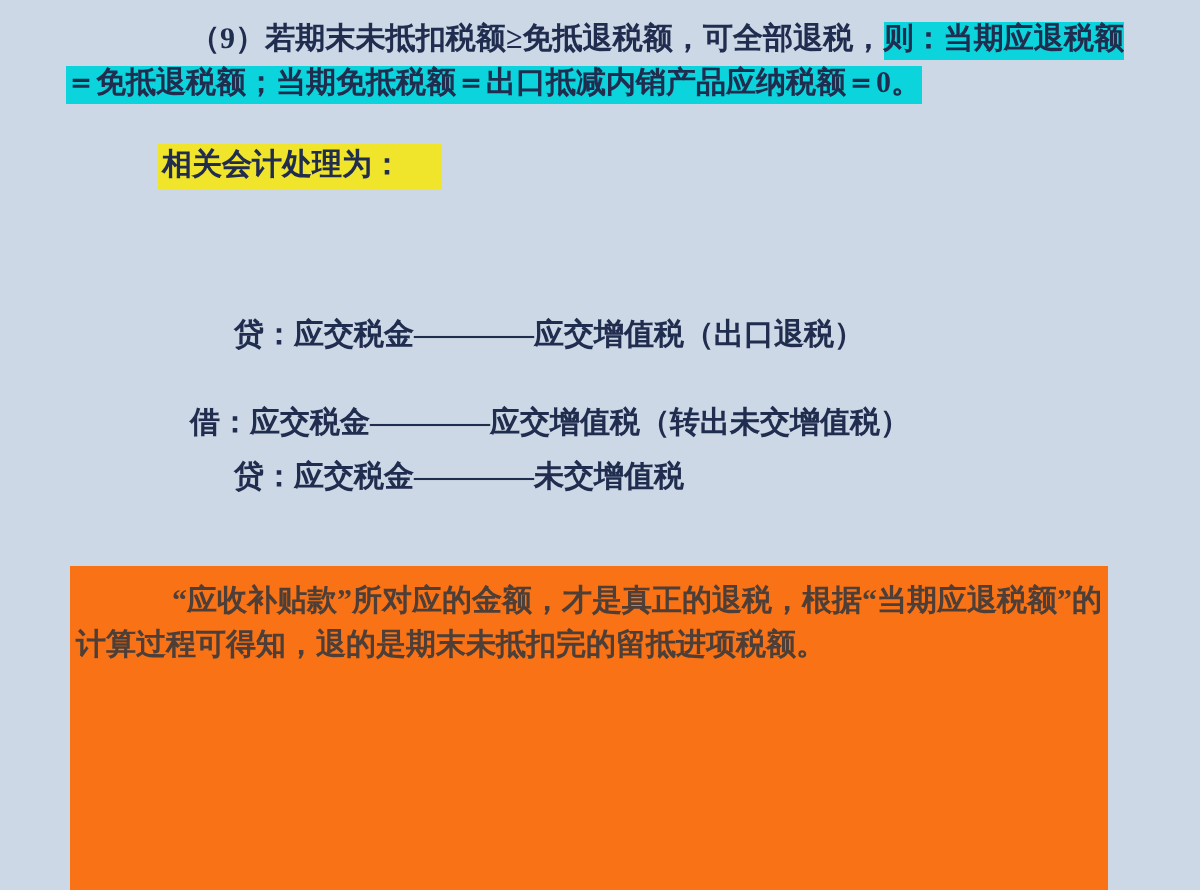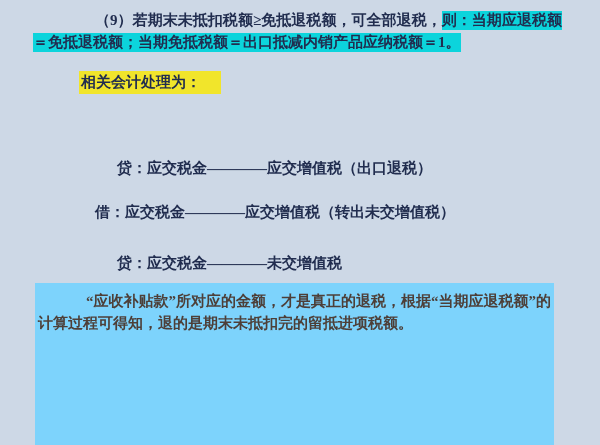--- a/index.html
+++ b/index.html
@@ -42,47 +42,47 @@
     left: 79px;
   }
   .hl-yellow {
     background: #f1e52b;
     padding: 3px 20px 4px 2px;
   }
   .entry { line-height: 22px; white-space: nowrap; }
   #entry-1 { top: 114px; left: 95px; }
   #entry-2 { top: 157px; left: 117px; }
   #entry-3 { top: 201px; left: 95px; }
-  #entry-4 { top: 252px; left: 117px; text-align: right; }
+  #entry-4 { top: 228px; left: 117px; text-align: right; }
 
   #note {
     top: 283px;
     left: 35px;
     width: 519px;
     height: 162px;
     box-sizing: border-box;
-    background: #7dd3fc;
+    background: #f97316;
     color: #4d3f38;
     padding: 7px 3px 0 3px;
     overflow: hidden;
   }
   #note p {
     margin: 0 0 12px 0;
     line-height: 22px;
     text-indent: 48px;
     text-align: justify;
   }
 </style>
 </head>
 <body>
 
 <div id="page">
 
   <div id="intro" class="abs">
-    <span>（9）若期末未抵扣税额≥免抵退税额，可全部退税，</span><span class="hl-cyan">则：当期应退税额＝免抵退税额；当期免抵税额＝出口抵减内销产品应纳税额＝1。</span>
+    <span>（9）若期末未抵扣税额≥免抵退税额，可全部退税，</span><span class="hl-cyan">则：当期应退税额＝免抵退税额；当期免抵税额＝出口抵减内销产品应纳税额＝0。</span>
   </div>
 
   <div id="heading" class="abs">
     <span class="hl-yellow">相关会计处理为：</span>
   </div>
 
   <div id="entry-3" class="abs entry">借：应交税金————应交增值税（转出未交增值税）</div>
   <div id="entry-2" class="abs entry">贷：应交税金————应交增值税（出口退税）</div>
   <div id="entry-4" class="abs entry">贷：应交税金————未交增值税</div>
 

